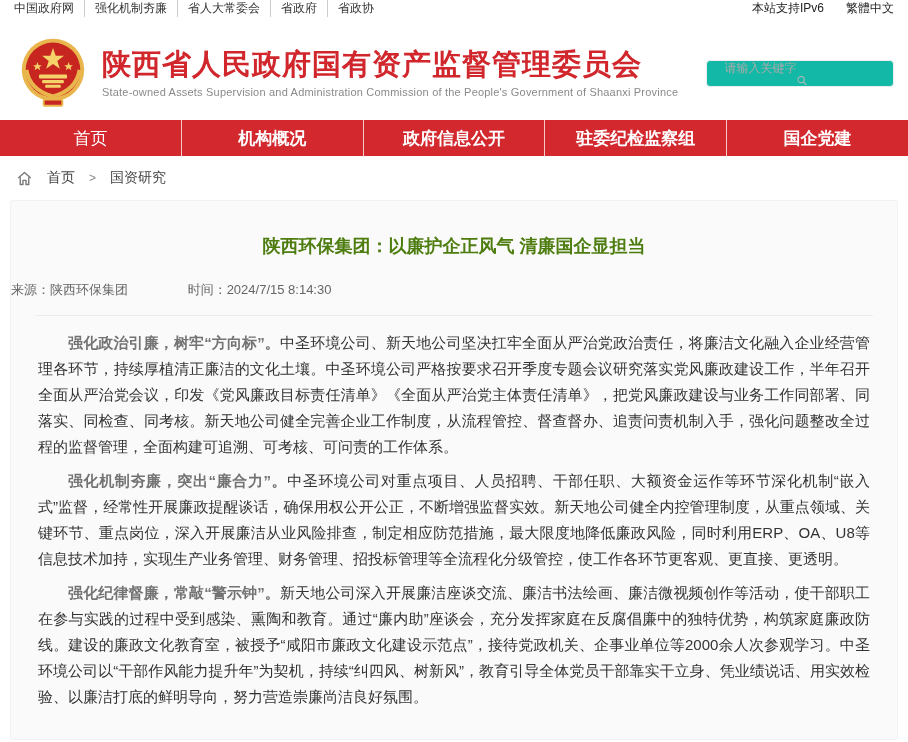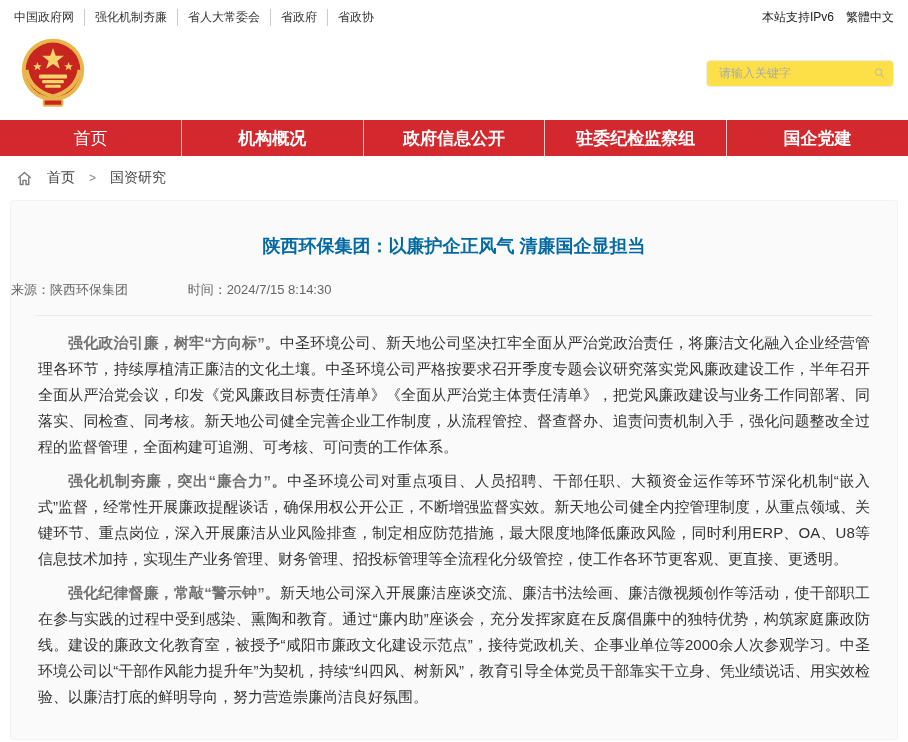--- a/index.html
+++ b/index.html
@@ -1,55 +1,55 @@
 <!DOCTYPE html>
 <html><head>
 <meta charset="utf-8">
 <style>
   * { margin:0; padding:0; box-sizing:border-box; }
   html,body { width:908px; height:742px; overflow:hidden; background:#fff;
     font-family:"Liberation Sans","DejaVu Sans",sans-serif; }
 
   
-  .topbar { height:26px; display:flex; align-items:flex-end; padding:0 14px; background:#fff; }
+  .topbar { height:26px; display:flex; align-items:flex-start; padding:0 14px; background:#fff; }
   .topbar-links { display:flex; align-items:center; }
   .topbar-link { font-size:12px; color:#333; padding:0 10px; border-right:1px solid #ccc; cursor:pointer; }
   .topbar-link:first-child { padding-left:0; }
   .topbar-link:last-child { border-right:none; }
-  .topbar-right { margin-left:auto; display:flex; align-items:center; gap:12px; }
+  .topbar-right { margin-left:auto; display:flex; align-items:center; gap:22px; }
   .topbar-right span { font-size:12px; color:#222; cursor:pointer; }
 
   
   .header { height:94px; display:flex; align-items:center; padding:0 14px; background:#fff; }
   .emblem { width:78px; height:78px; flex:0 0 auto; }
   .brand { margin-left:10px; }
   .brand-title { font-size:29px; font-weight:bold; color:#d0262c; letter-spacing:1px; line-height:1.15; }
   .brand-sub { font-size:11px; color:#8a8a8a; margin-top:5px; letter-spacing:.2px; }
-  .searchbox { margin-left:auto; width:188px; height:27px; background:#fde047; border:1px solid #ededed;
-    border-radius:4px; display:flex; align-items:center; padding:0 8px 0 12px; }
+  .searchbox { margin-left:auto; width:188px; height:27px; background:#14b8a6; border:1px solid #ededed;
+    border-radius:4px; display:flex; align-items:center; padding:0 8px 0 12px;flex-direction:column; }
   .searchbox input { flex:1; border:none; outline:none; background:transparent; font-size:12px; color:#444;
     font-family:"Liberation Sans","DejaVu Sans",sans-serif; }
   .searchbox input::placeholder { color:#aaa; }
 
   
   .nav { height:36px; background:#d2282e; display:flex; align-items:stretch; }
   .nav-item { flex:1; display:flex; align-items:center; justify-content:center; color:#fff; font-size:17px;
     cursor:pointer; position:relative; }
   .nav-item + .nav-item { border-left:1px solid rgba(255,255,255,.75);font-weight:bold; }
 
   
   .crumbs { height:44px; display:flex; align-items:center; padding:0 16px; background:#fff; }
   .crumb-home-icon { width:17px; height:17px; margin-right:14px; cursor:pointer; }
   .crumb-link { font-size:14px; color:#444; cursor:pointer; }
   .crumb-sep { font-size:12px; color:#888; margin:0 14px; }
 
   
   .panel { margin:0 10px; background:#fafafa; border:1px solid #f2f2f2; border-radius:3px;
     min-height:540px; padding-bottom:16px; }
-  .art-title { padding-top:33px; text-align:center; font-size:18px; font-weight:bold; color:#0369a1; }
+  .art-title { padding-top:33px; text-align:center; font-size:18px; font-weight:bold; color:#4d7c0f; }
   .art-meta { margin-top:23px; font-size:13px; color:#666; }
   .art-meta .meta-src { margin-right:56px; }
   .art-divider { border:none; border-top:1px solid #ececec; margin:16px 24px 14px; }
   .art-body { padding:0 27px; }
   .para { font-size:15px; color:#333; line-height:26px; text-indent:2em; text-align:justify; margin-bottom:8px; }
   .para b { color:#737373; }
 </style>
 </head>
 <body>
 
@@ -73,20 +73,24 @@
     <circle cx="50" cy="46" r="35" fill="#c6261f"></circle>
     <polygon fill="#f5d36a" points="50,18 53.5,28 64,28 55.5,34.5 58.8,44.5 50,38.5 41.2,44.5 44.5,34.5 36,28 46.5,28"></polygon>
     <polygon fill="#f5d36a" points="32,34 33.5,38 37.5,38 34.5,40.5 35.6,44.5 32,42 28.4,44.5 29.5,40.5 26.5,38 30.5,38" transform="translate(-2,2)"></polygon>
     <polygon fill="#f5d36a" points="68,34 69.5,38 73.5,38 70.5,40.5 71.6,44.5 68,42 64.4,44.5 65.5,40.5 62.5,38 66.5,38" transform="translate(2,2)"></polygon>
     <rect x="32" y="52" width="36" height="5" rx="1.5" fill="#f5d36a"></rect>
     <rect x="36" y="59" width="28" height="4" rx="1.5" fill="#f5d36a"></rect>
     <rect x="40" y="65" width="20" height="4" rx="1.5" fill="#f5d36a"></rect>
     <path d="M16 46 q4 26 34 34 q30 -8 34 -34" fill="none" stroke="#e9b64d" stroke-width="5"></path>
     <rect x="38" y="84" width="24" height="8" rx="2" fill="#c6261f" stroke="#e9b64d" stroke-width="2.5"></rect>
   </svg>
+  <div class="brand">
+    <div class="brand-title">陕西省人民政府国有资产监督管理委员会</div>
+    <div class="brand-sub">State-owned Assets Supervision and Administration Commission of the People's Government of Shaanxi Province</div>
+  </div>
   <div class="searchbox">
     <input type="text" placeholder="请输入关键字" style="">
     <svg width="16" height="16" viewBox="0 0 16 16">
       <circle cx="6.7" cy="6.7" r="4.6" fill="none" stroke="#b9b9b9" stroke-width="1.5"></circle>
       <line x1="10.3" y1="10.3" x2="14.2" y2="14.2" stroke="#b9b9b9" stroke-width="1.5"></line>
     </svg>
   </div>
 </div>
 
 <div class="nav">

